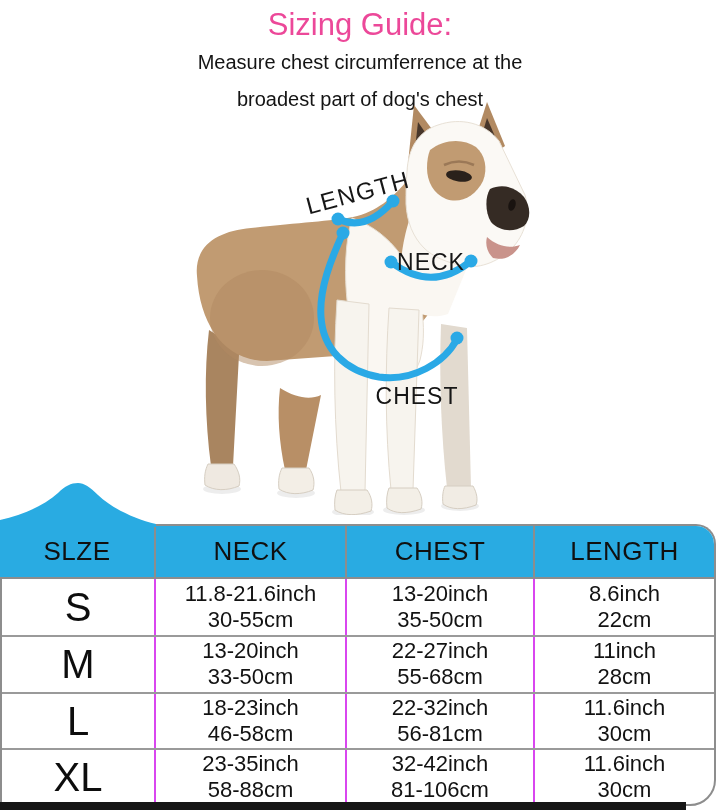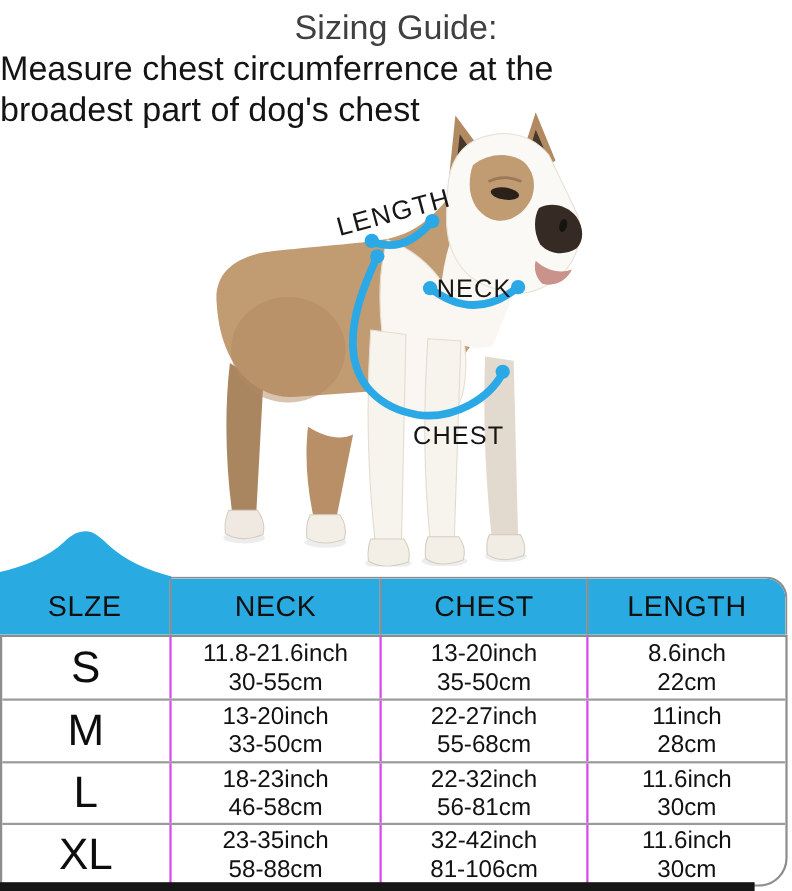--- a/index.html
+++ b/index.html
@@ -12,27 +12,27 @@
     overflow: hidden;
     font-family: "Liberation Sans", sans-serif;
   }
   .title {
     position: absolute;
     top: 6px; left: 0; width: 720px;
     text-align: center;
     font-size: 31px;
     line-height: 38px;
     font-weight: 500;
-    color: #404040;
+    color: #ec4899;
   }
   .subtitle {
     position: absolute;
     top: 44px; left: 0; width: 720px;
-    text-align: left;
-    font-size: 31px;
+    text-align: center;
+    font-size: 20px;
     line-height: 37px;
     font-weight: 400;
     color: #141414;
   }
   .dog-figure {
     position: absolute;
     top: 95px; left: 0;
     width: 720px; height: 420px;
   }
   svg text { font-family: "Liberation Sans", sans-serif; }

